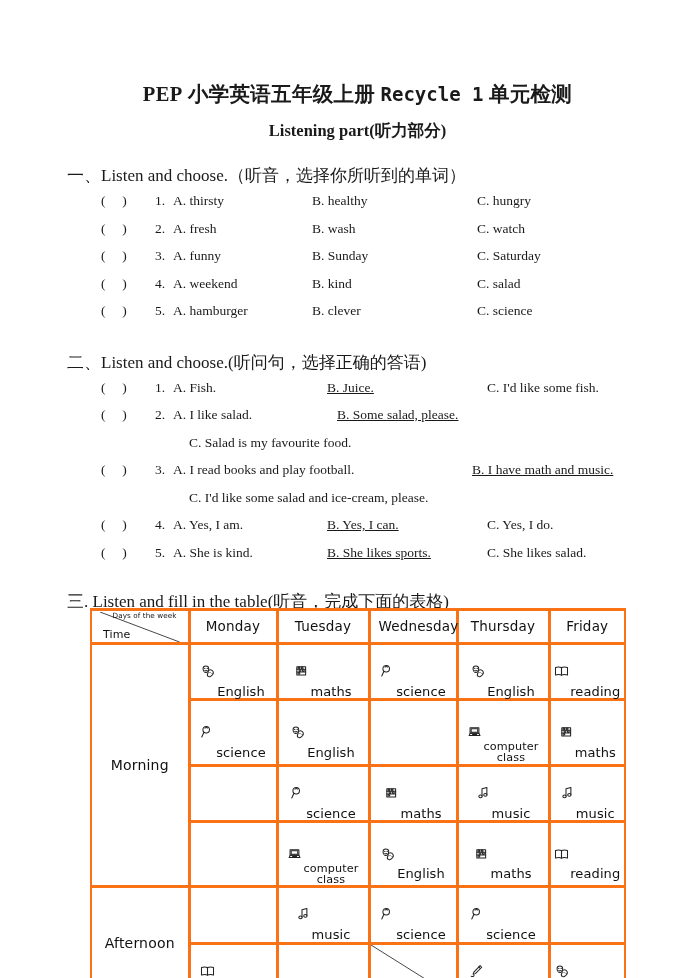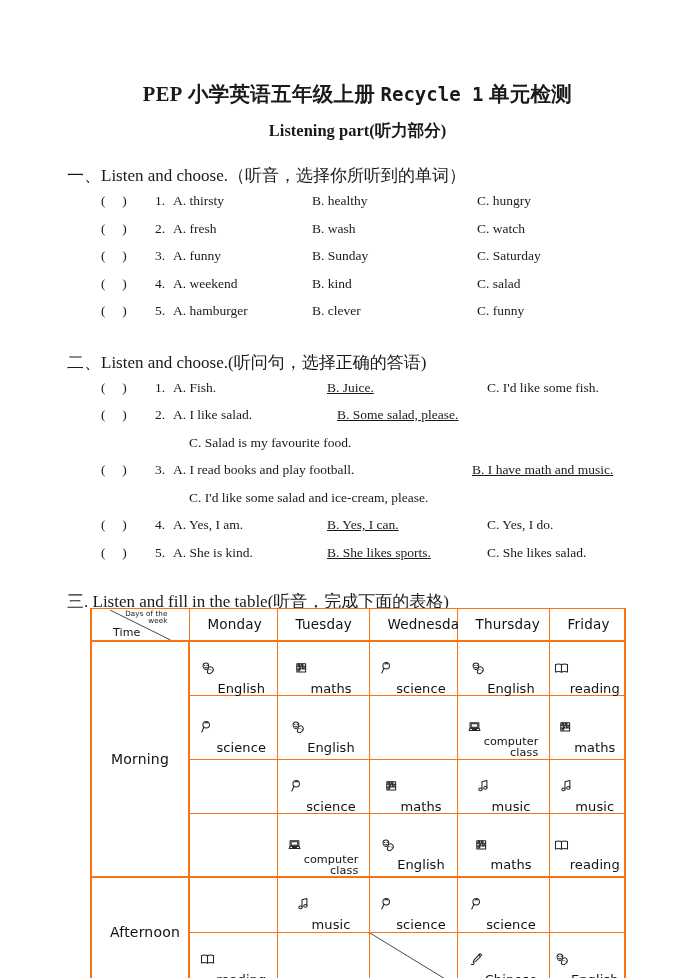--- a/index.html
+++ b/index.html
@@ -119,23 +119,23 @@
   }
   table.timetable {
     border-collapse: collapse;
     width: 534px;
     table-layout: fixed;
     font-family: "DejaVu Sans", sans-serif;
     font-size: 12.5px;
     color: #111;
   }
   table.timetable td {
-    border: 1px solid #f97316;
+    border: 3px solid #f97316;
     height: 31px;
-    padding: 0 18px;
+    padding: 0 8px;
     text-align: center;
     vertical-align: middle;
     position: relative;
     background: #fff;
     line-height: 1.02;
   }
   table.timetable td.thick-r { border-right-width: 2px; }
   table.timetable td.thick-b { border-bottom-width: 2px; }
   .timetable .outer-l { border-left-width: 2px; }
   .timetable .outer-r { border-right-width: 2px; }
@@ -197,21 +197,21 @@
   }
   .cellinner .ico {
     flex: 0 0 auto;
     width: 15px;
     height: 17px;
     display: inline-block;
     line-height: 0;
   }
   .cellinner .txt {
     flex: 0 1 auto;
-    text-align: right;
+    text-align: center;
     font-size: 13px;
     letter-spacing: 0.1px;
     margin-top: 40px;
   }
   .cellinner .txt.two {
     font-size: 11.2px;
     line-height: 1.0;
   }
   .strike-diag {
     position: absolute;
@@ -261,21 +261,21 @@
       <span class="num">4.</span>
       <span class="optA">A. weekend</span>
       <span class="optB">B. kind</span>
       <span class="optC">C. salad</span>
     </div>
     <div class="qrow">
       <span class="paren">(&nbsp;&nbsp;&nbsp;&nbsp;&nbsp;)</span>
       <span class="num">5.</span>
       <span class="optA">A. hamburger</span>
       <span class="optB">B. clever</span>
-      <span class="optC">C. funny</span>
+      <span class="optC">C. science</span>
     </div>
   </div>
 
   <div class="section-head s2">二、Listen and choose.(听问句，选择正确的答语)</div>
 
   <div class="qlist p2">
     <div class="qrow">
       <span class="paren">(&nbsp;&nbsp;&nbsp;&nbsp;&nbsp;)</span>
       <span class="num">1.</span>
       <span class="optA">A. Fish.</span>

